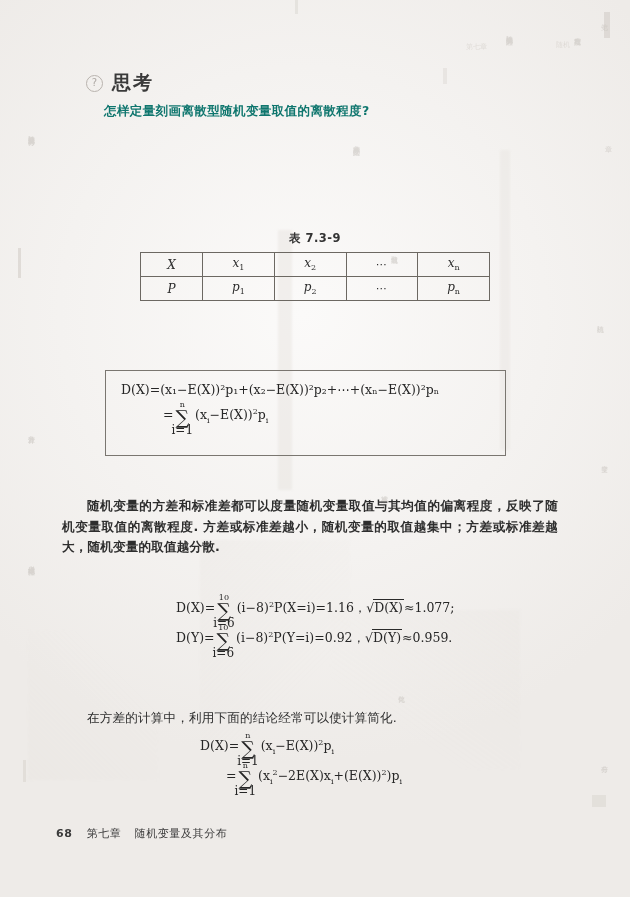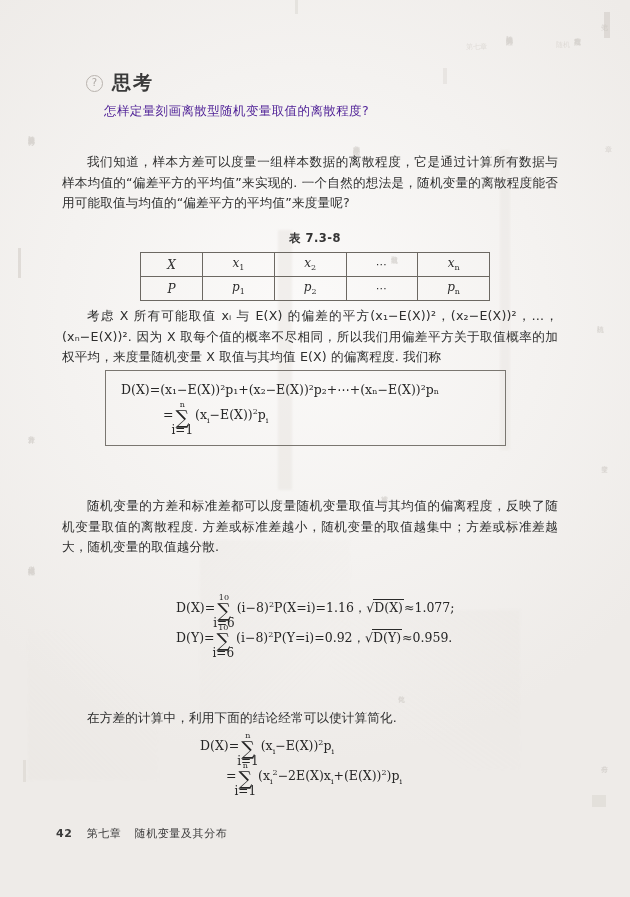--- a/index.html
+++ b/index.html
@@ -56,38 +56,38 @@
     font-size:10px;color:#9b9590;line-height:1;
     opacity:.8;
   }
   .think-label{
     font-size:19px;font-weight:bold;color:#3a3a3a;
     letter-spacing:2px;
   }
 
   .q-line{
     position:absolute;left:104px;top:103px;
-    font-size:12.5px;color:#4c1d95;letter-spacing:.4px;
-    font-weight:normal;
+    font-size:12.5px;color:#0f766e;letter-spacing:.4px;
+    font-weight:bold;
   }
 
   .para{
     position:absolute;
     font-size:12.6px;
     line-height:20.5px;
     color:#2e2e2e;
     letter-spacing:.15px;
     text-align:justify;
     text-justify:inter-ideograph;
   }
   .p1{left:62px;top:152px;width:496px;}
   .p2{left:62px;top:214px;width:496px;}
   .p3{left:62px;top:306px;width:496px;}
   .p4{left:62px;top:448px;width:496px;}
-  .p5{left:62px;top:496px;width:496px;}
+  .p5{left:62px;top:496px;width:496px;font-weight:bold;}
   .p6{left:62px;top:557px;width:496px;}
   .p7{left:62px;top:667px;width:496px;}
   .p8{left:62px;top:708px;width:496px;}
   .ind{text-indent:25px;display:block;}
 
   .tbl-cap{
     position:absolute;left:0;top:231px;width:630px;text-align:center;
     font-size:11.5px;font-weight:bold;color:#333;letter-spacing:.5px;
   }
 
@@ -104,21 +104,21 @@
     font-style:italic;
     font-size:12px;
     color:#2c2c2c;
   }
   table.dist td.c0{width:62px;}
   table.dist td.cx{width:72px;margin-left:48px;}
   table.dist td.dots{font-style:normal;letter-spacing:1px;font-size:11px;}
   sub{font-size:8px;font-style:normal;}
 
   .mbox{
-    position:absolute;left:105px;top:370px;width:401px;height:76px;
+    position:absolute;left:105px;top:370px;width:401px;height:86px;
     border:1px solid #7a7670;
     box-sizing:border-box;
   }
   .math{
     font-family:"DejaVu Serif","Liberation Serif",serif;
     font-size:12.5px;color:#262626;
     white-space:nowrap;
   }
   .mbox .l1{position:absolute;left:15px;top:11px;}
   .mbox .l2{position:absolute;left:57px;top:36px;}
@@ -196,49 +196,43 @@
 
 <div id="content">
 
   <div class="think-head">
     <span class="qmark">?</span>
     <span class="think-label">思考</span>
   </div>
 
   <div class="q-line">怎样定量刻画离散型随机变量取值的离散程度?</div>
 
-  <div class="para p1">
-    <span class="ind">我们知道，样本方差可以度量一组样本数据的离散程度，它是通过计算所有数据与样本均值的“偏差平方的平均值”来实现的. 一个自然的想法是，随机变量的离散程度能否用可能取值与均值的“偏差平方的平均值”来度量呢?</span>
-  </div>
-
-
-  <div class="tbl-cap">表 7.3-8</div>
+
+
+  <div class="tbl-cap">表 7.3-9</div>
 
   <table class="dist">
     <tbody>
         <tr>
       <td class="c0">X</td>
       <td class="cx"><span>x</span><sub>1</sub></td>
       <td class="cx"><span>x</span><sub>2</sub></td>
       <td class="cx dots">⋯</td>
       <td class="cx"><span>x</span><sub>n</sub></td>
     </tr>
     <tr>
       <td class="c0">P</td>
       <td class="cx"><span>p</span><sub>1</sub></td>
       <td class="cx"><span>p</span><sub>2</sub></td>
       <td class="cx dots">⋯</td>
       <td class="cx"><span>p</span><sub>n</sub></td>
     </tr>
   </tbody>
     </table>
 
-  <div class="para p3">
-    <span class="ind">考虑 X 所有可能取值 xᵢ 与 E(X) 的偏差的平方(x₁−E(X))²，(x₂−E(X))²，…，(xₙ−E(X))². 因为 X 取每个值的概率不尽相同，所以我们用偏差平方关于取值概率的加权平均，来度量随机变量 X 取值与其均值 E(X) 的偏离程度. 我们称</span>
-  </div>
 
   <div class="mbox">
     <div class="math l1">D(X)=(x₁−E(X))²p₁+(x₂−E(X))²p₂+⋯+(xₙ−E(X))²pₙ</div>
     <div class="math l2">
       =<span class="sigma">∑<span class="top">n</span><span class="bot">i=1</span></span>
       <span>(x<sub>i</sub>−E(X))<sup style="font-size:8px;">2</sup>p<sub>i</sub></span>
     </div>
   </div>
 
 
@@ -266,18 +260,18 @@
     D(X)=<span class="sigma">∑<span class="top">n</span><span class="bot">i=1</span></span>
     (x<sub>i</sub>−E(X))<sup style="font-size:8px;">2</sup>p<sub>i</sub>
   </div>
 
   <div class="eq-block eqD math">
     =<span class="sigma">∑<span class="top">n</span><span class="bot">i=1</span></span>
     (x<sub>i</sub><sup style="font-size:8px;">2</sup>−2E(X)x<sub>i</sub>+(E(X))<sup style="font-size:8px;">2</sup>)p<sub>i</sub>
   </div>
 
   <div class="footer">
-    <span class="pg">42</span>
+    <span class="pg">68</span>
     <span class="ch">第七章</span>
     <span>随机变量及其分布</span>
   </div>
 
 </div>
 
 </body></html>

